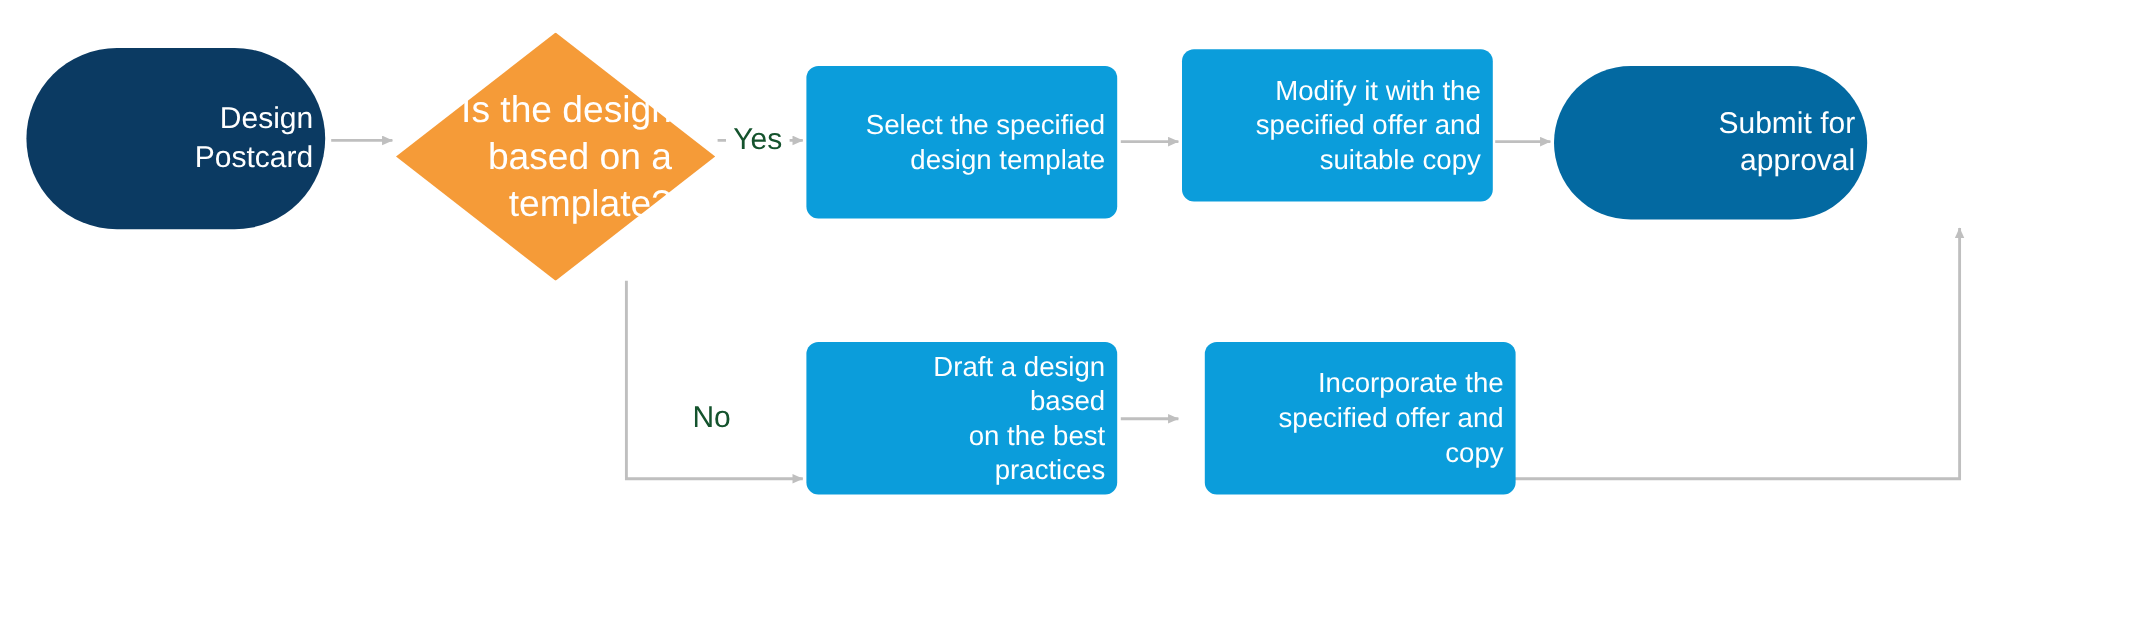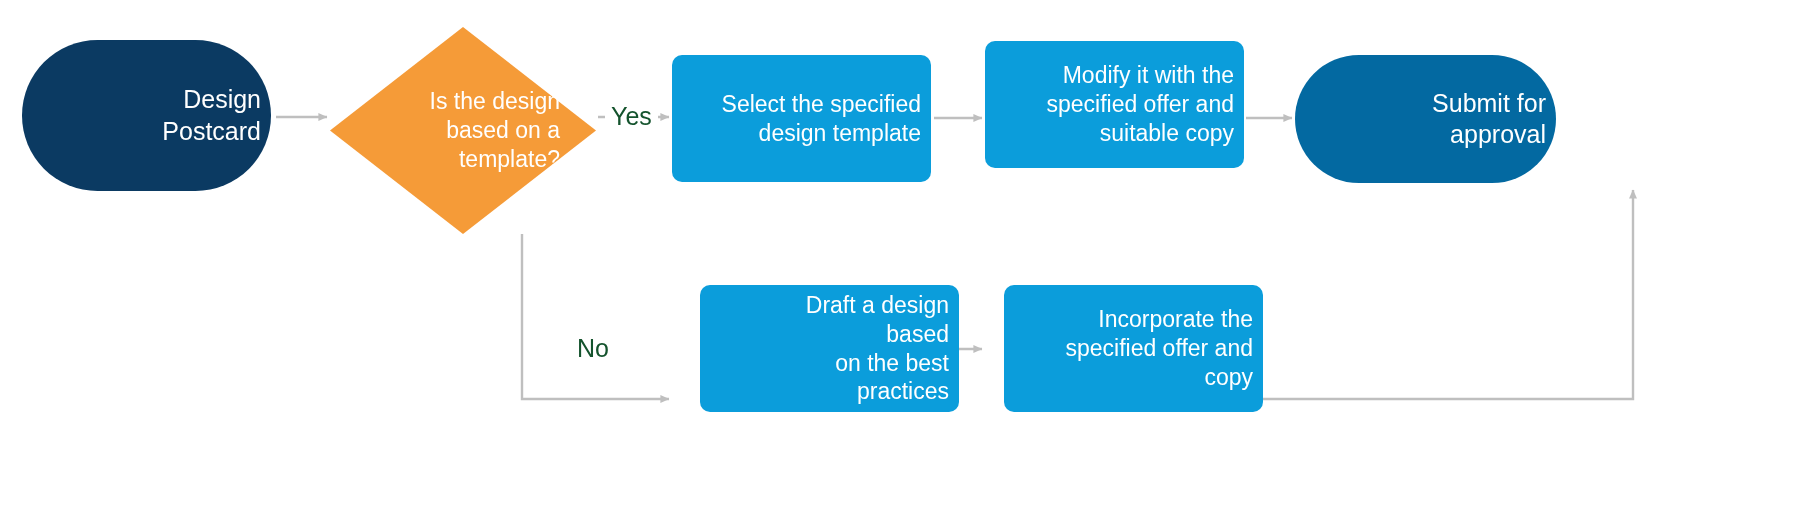--- a/index.html
+++ b/index.html
@@ -56,21 +56,21 @@
     left: 1295px; top: 55px;  width: 261px; height: 128px;
     background: #0369a1;
     border-radius: 64px;
     font-size: 25px;
   }
 
   
   .n-decision {
     left: 330px; top: 27px; width: 266px; height: 207px;
     background: transparent;
-    font-size: 23px;
+    font-size: 31px;
     color: #ffffff;
   }
   .n-decision .diamond-bg {
     position: absolute;
     left: 0; top: 0; right: 0; bottom: 0;
     background: #f59b38;
     -webkit-clip-path: polygon(50% 0, 100% 50%, 50% 100%, 0 50%);
     clip-path: polygon(50% 0, 100% 50%, 50% 100%, 0 50%);
     z-index: 0;
   }
@@ -83,21 +83,21 @@
   
   .n-process {
     width: 259px;
     height: 127px;
     background: #0b9ddb;
     border-radius: 10px;
     font-size: 23px;
   }
   .p1 { left: 672px;  top: 55px;  }
   .p2 { left: 985px;  top: 41px;  }
-  .p3 { left: 700px;  top: 285px; padding-left: 28px; }
+  .p3 { left: 672px;  top: 285px; padding-left: 28px; }
   .p4 { left: 964px;  top: 285px; margin-left: 40px; }
 
   
   .edge-label {
     position: absolute;
     color: #14532d;
     font-size: 25px;
     line-height: 1;
     z-index: 3;
     background: #ffffff;

